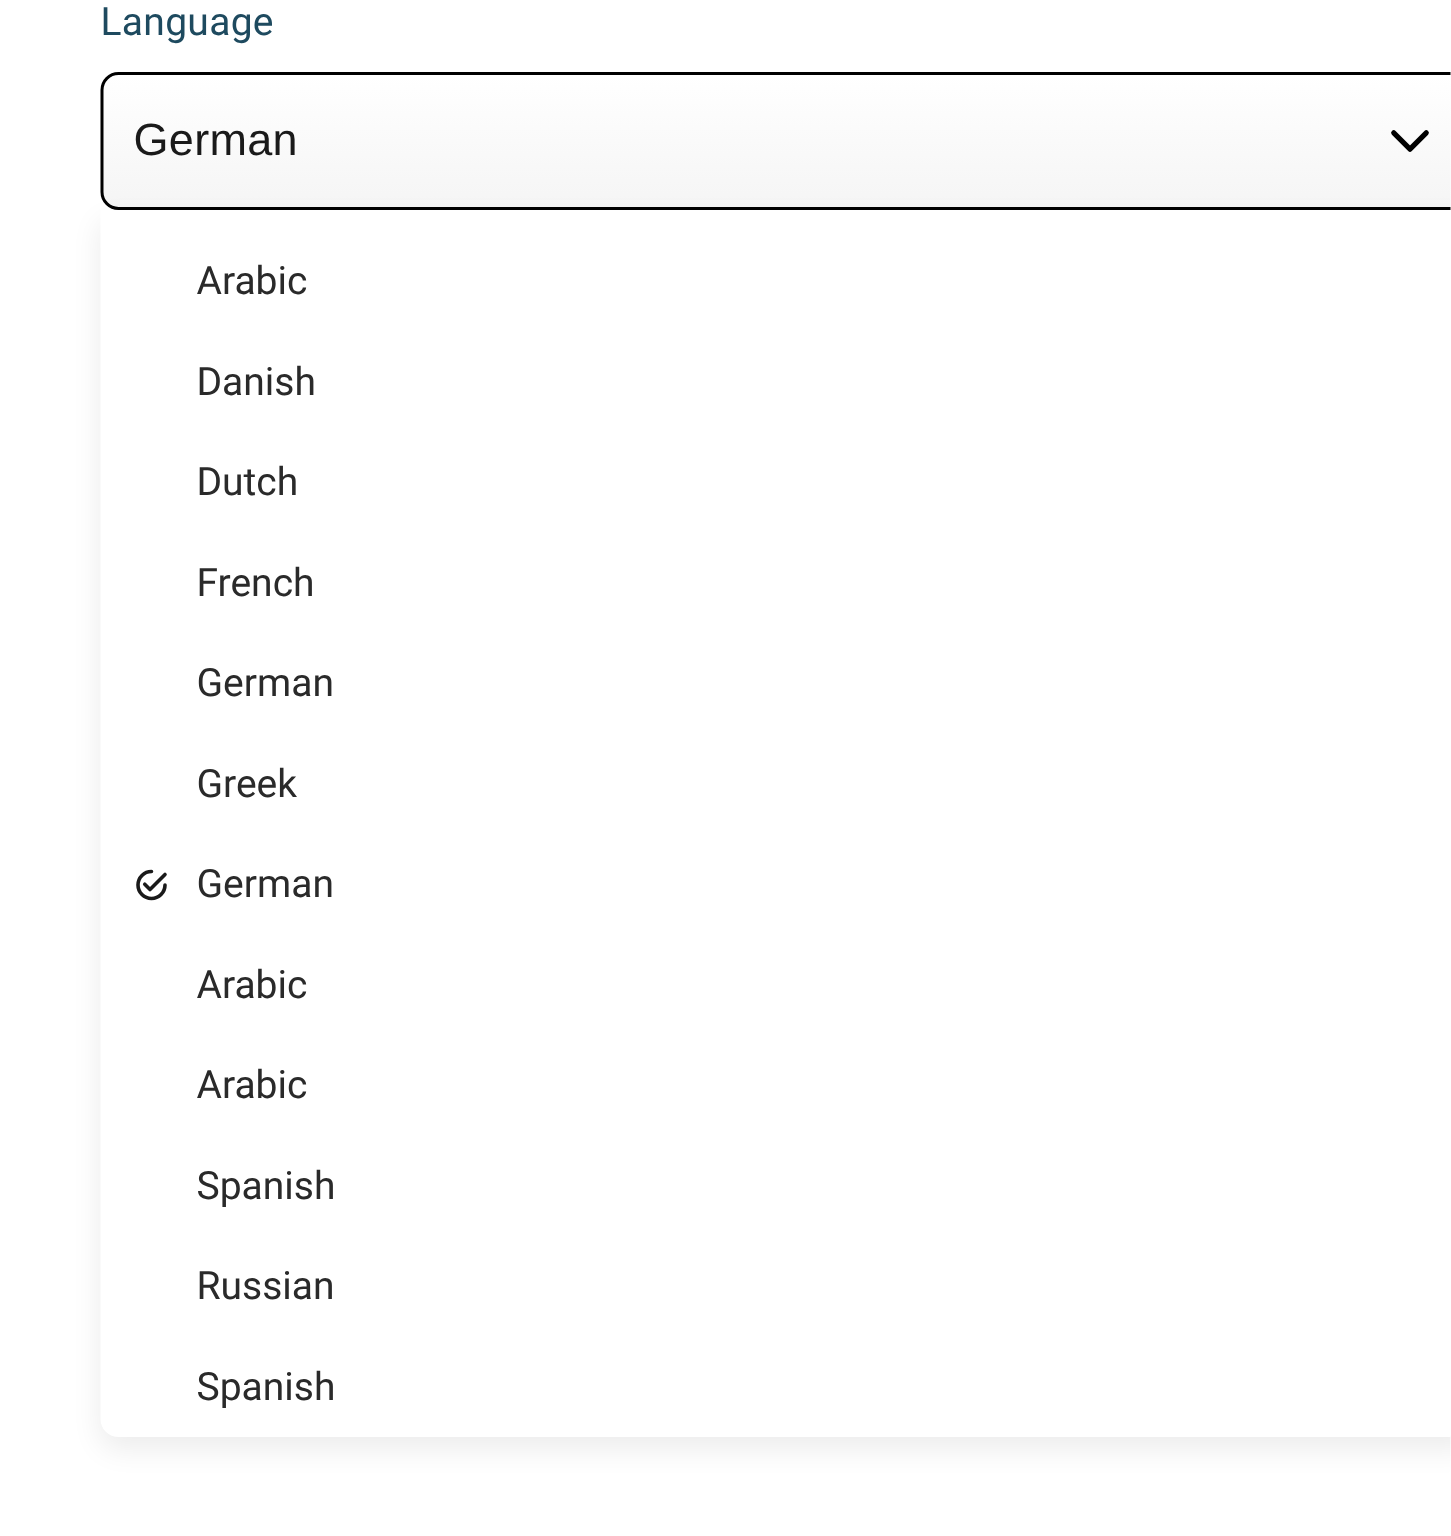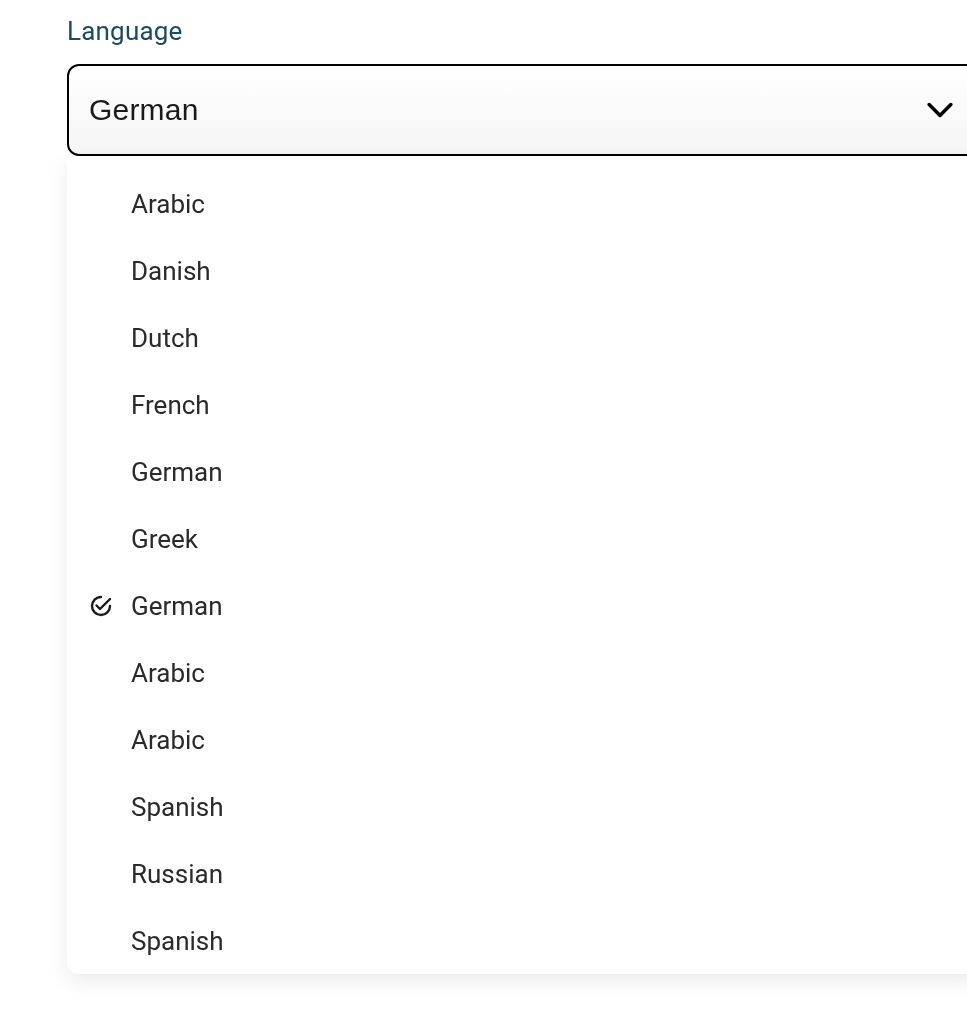--- a/index.html
+++ b/index.html
@@ -8,21 +8,21 @@
       box-sizing: border-box;
     }
     body {
       font-family: -apple-system, BlinkMacSystemFont, "Segoe UI", Roboto, Helvetica, Arial, sans-serif;
       background: #ffffff;
       width: 967px;
       height: 1024px;
       padding: 0;
     }
     .container {
-      padding: 16px 0 0 67px;
+      padding: 0 0 0 67px;
       width: 100%;
     }
     .field-label {
       color: #1e4a5f;
       font-size: 26px;
       font-weight: 400;
       margin-bottom: 18px;
       letter-spacing: 0.2px;
     }
     .select-wrapper {

